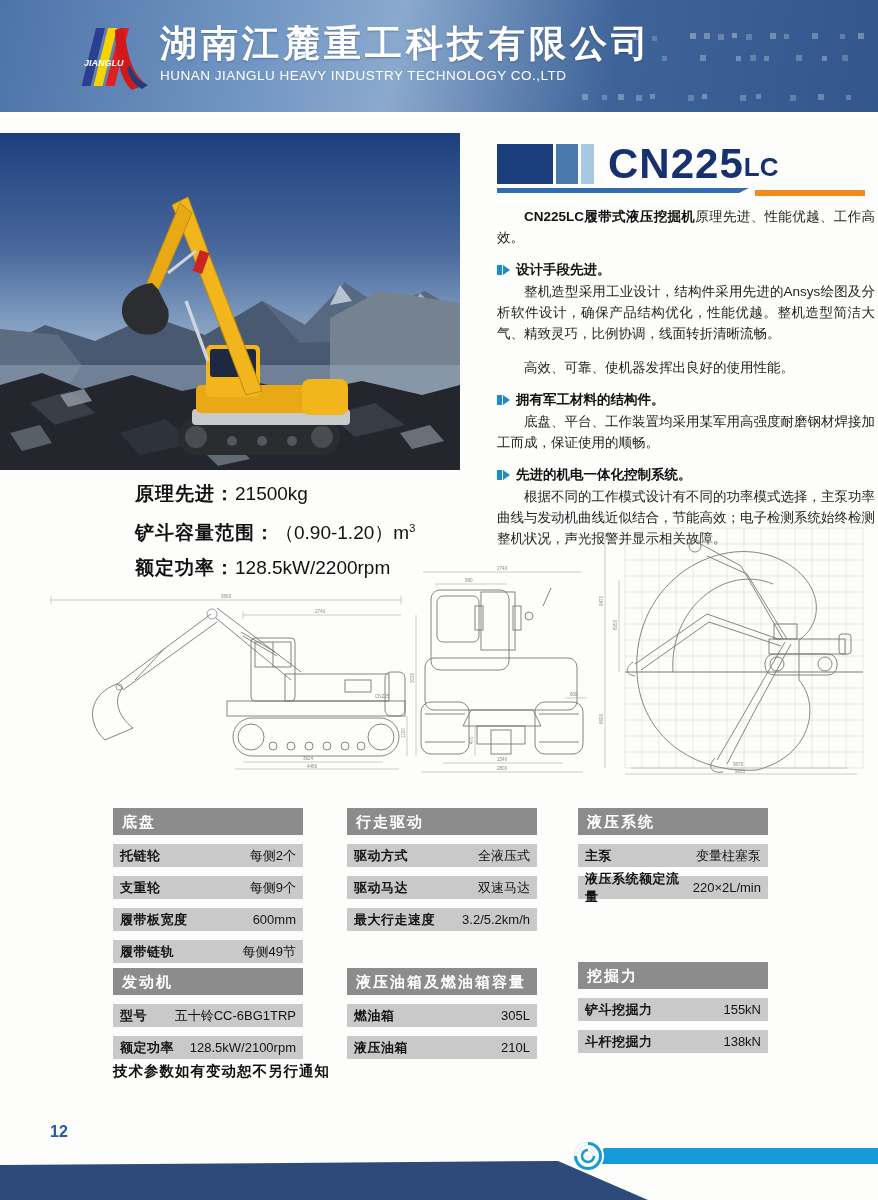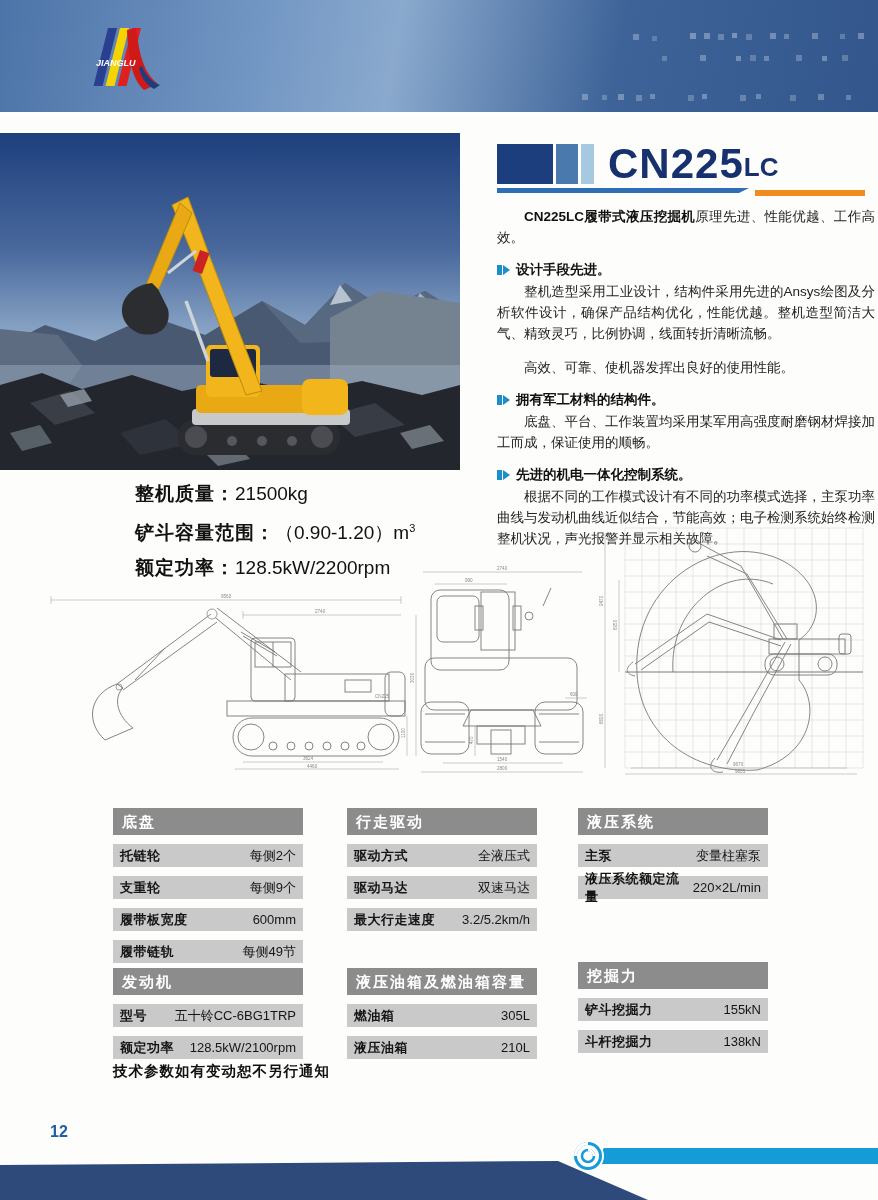--- a/index.html
+++ b/index.html
@@ -7,21 +7,21 @@
         font-family:"Liberation Sans","DejaVu Sans",sans-serif;}
 
   
   .hdr{position:absolute;left:0;top:0;width:878px;height:112px;
        background:linear-gradient(100deg,#4d74a8 0%,#7397c4 30%,#8aa9cd 45%,#3d6398 70%,#33578c 100%);
        border-bottom:3px solid #fff;}
   .hdr-title{position:absolute;left:160px;top:22px;color:#fff;}
   .hdr-title .cn{font-size:37px;font-weight:bold;letter-spacing:4px;line-height:44px;
                  text-shadow:0 1px 2px rgba(20,40,80,.35);}
   .hdr-title .en{font-size:13.5px;letter-spacing:.5px;margin-top:2px;}
-  .logo{position:absolute;left:84px;top:20px;width:78px;height:80px;}
+  .logo{position:absolute;left:72px;top:20px;width:78px;height:80px;}
   .dots span{position:absolute;background:rgba(255,255,255,.55);}
 
   
   .photo{position:absolute;left:0;top:133px;width:460px;height:337px;}
 
   
   .rcol{position:absolute;left:497px;top:138px;width:378px;}
   .model-row{height:46px;display:flex;align-items:flex-end;}
   .sq{display:inline-block;height:40px;margin-right:3px;}
   .sq1{width:56px;background:#1d3e7c;}
@@ -83,20 +83,24 @@
       <svg width="78" height="80" viewBox="0 0 78 80">
         <g transform="skewX(-14)">
           <rect x="26" y="8" width="9" height="58" fill="#2a3f8f"></rect>
           <rect x="38" y="8" width="9" height="58" fill="#f5d400"></rect>
           <rect x="50" y="8" width="9" height="58" fill="#e02020"></rect>
         </g>
         <path d="M52,8 C55,30 58,52 74,64 L60,70 C46,58 44,30 43,10 Z" fill="#d01a1a"></path>
         <path d="M58,46 C62,56 68,62 76,65 L70,69 C62,65 57,57 55,48 Z" fill="#1d3e7c"></path>
         <text x="12" y="46" font-size="9" font-style="italic" font-weight="bold" fill="#ffffff">JIANGLU</text>
       </svg>
+    </div>
+    <div class="hdr-title">
+      <div class="cn">湖南江麓重工科技有限公司</div>
+      <div class="en">HUNAN JIANGLU HEAVY INDUSTRY TECHNOLOGY CO.,LTD</div>
     </div>
     <div class="dots" id="hdr-dots">
         <span style="left: 633px; top: 34px; width: 6px; height: 6px; opacity: 0.5;"></span>
         <span style="left: 652px; top: 36px; width: 5px; height: 5px; opacity: 0.35;"></span>
         <span style="left: 690px; top: 33px; width: 6px; height: 6px; opacity: 0.6;"></span>
         <span style="left: 704px; top: 33px; width: 6px; height: 6px; opacity: 0.55;"></span>
         <span style="left: 718px; top: 34px; width: 6px; height: 6px; opacity: 0.45;"></span>
         <span style="left: 732px; top: 33px; width: 5px; height: 5px; opacity: 0.6;"></span>
         <span style="left: 746px; top: 34px; width: 6px; height: 6px; opacity: 0.4;"></span>
         <span style="left: 770px; top: 33px; width: 6px; height: 6px; opacity: 0.55;"></span>
@@ -225,21 +229,21 @@
               <i class="b2"></i>
             </span>
             <b>先进的机电一体化控制系统。</b>
           </div>
           <p class="fb">根据不同的工作模式设计有不同的功率模式选择，主泵功率曲线与发动机曲线近似结合，节能高效；电子检测系统始终检测整机状况，声光报警并显示相关故障。</p>
         </div>
       </div>
   </section>
 
   <div class="kspecs" id="kspecs">
-      <div class="kline"><span class="lbl">整机质量：</span><span>21500kg</span></div>
+      <div class="kline"><span class="lbl">原理先进：</span><span>21500kg</span></div>
       <div class="kline"><span class="lbl">铲斗容量范围：</span><span>（0.90-1.20）m</span><sup>3</sup></div>
       <div class="kline"><span class="lbl">额定功率：</span><span>128.5kW/2200rpm</span></div>
     </div>
 
   <div class="drw" style="left:45px;top:588px">
     <svg width="380" height="185" viewBox="0 0 380 185">
       <line class="dln" x1="6" y1="12" x2="356" y2="12"></line>
         <line class="dln" x1="6" y1="8" x2="6" y2="16"></line>
         <line class="dln" x1="356" y1="8" x2="356" y2="16"></line>
       <text class="dim" x="176" y="10">9560</text>

